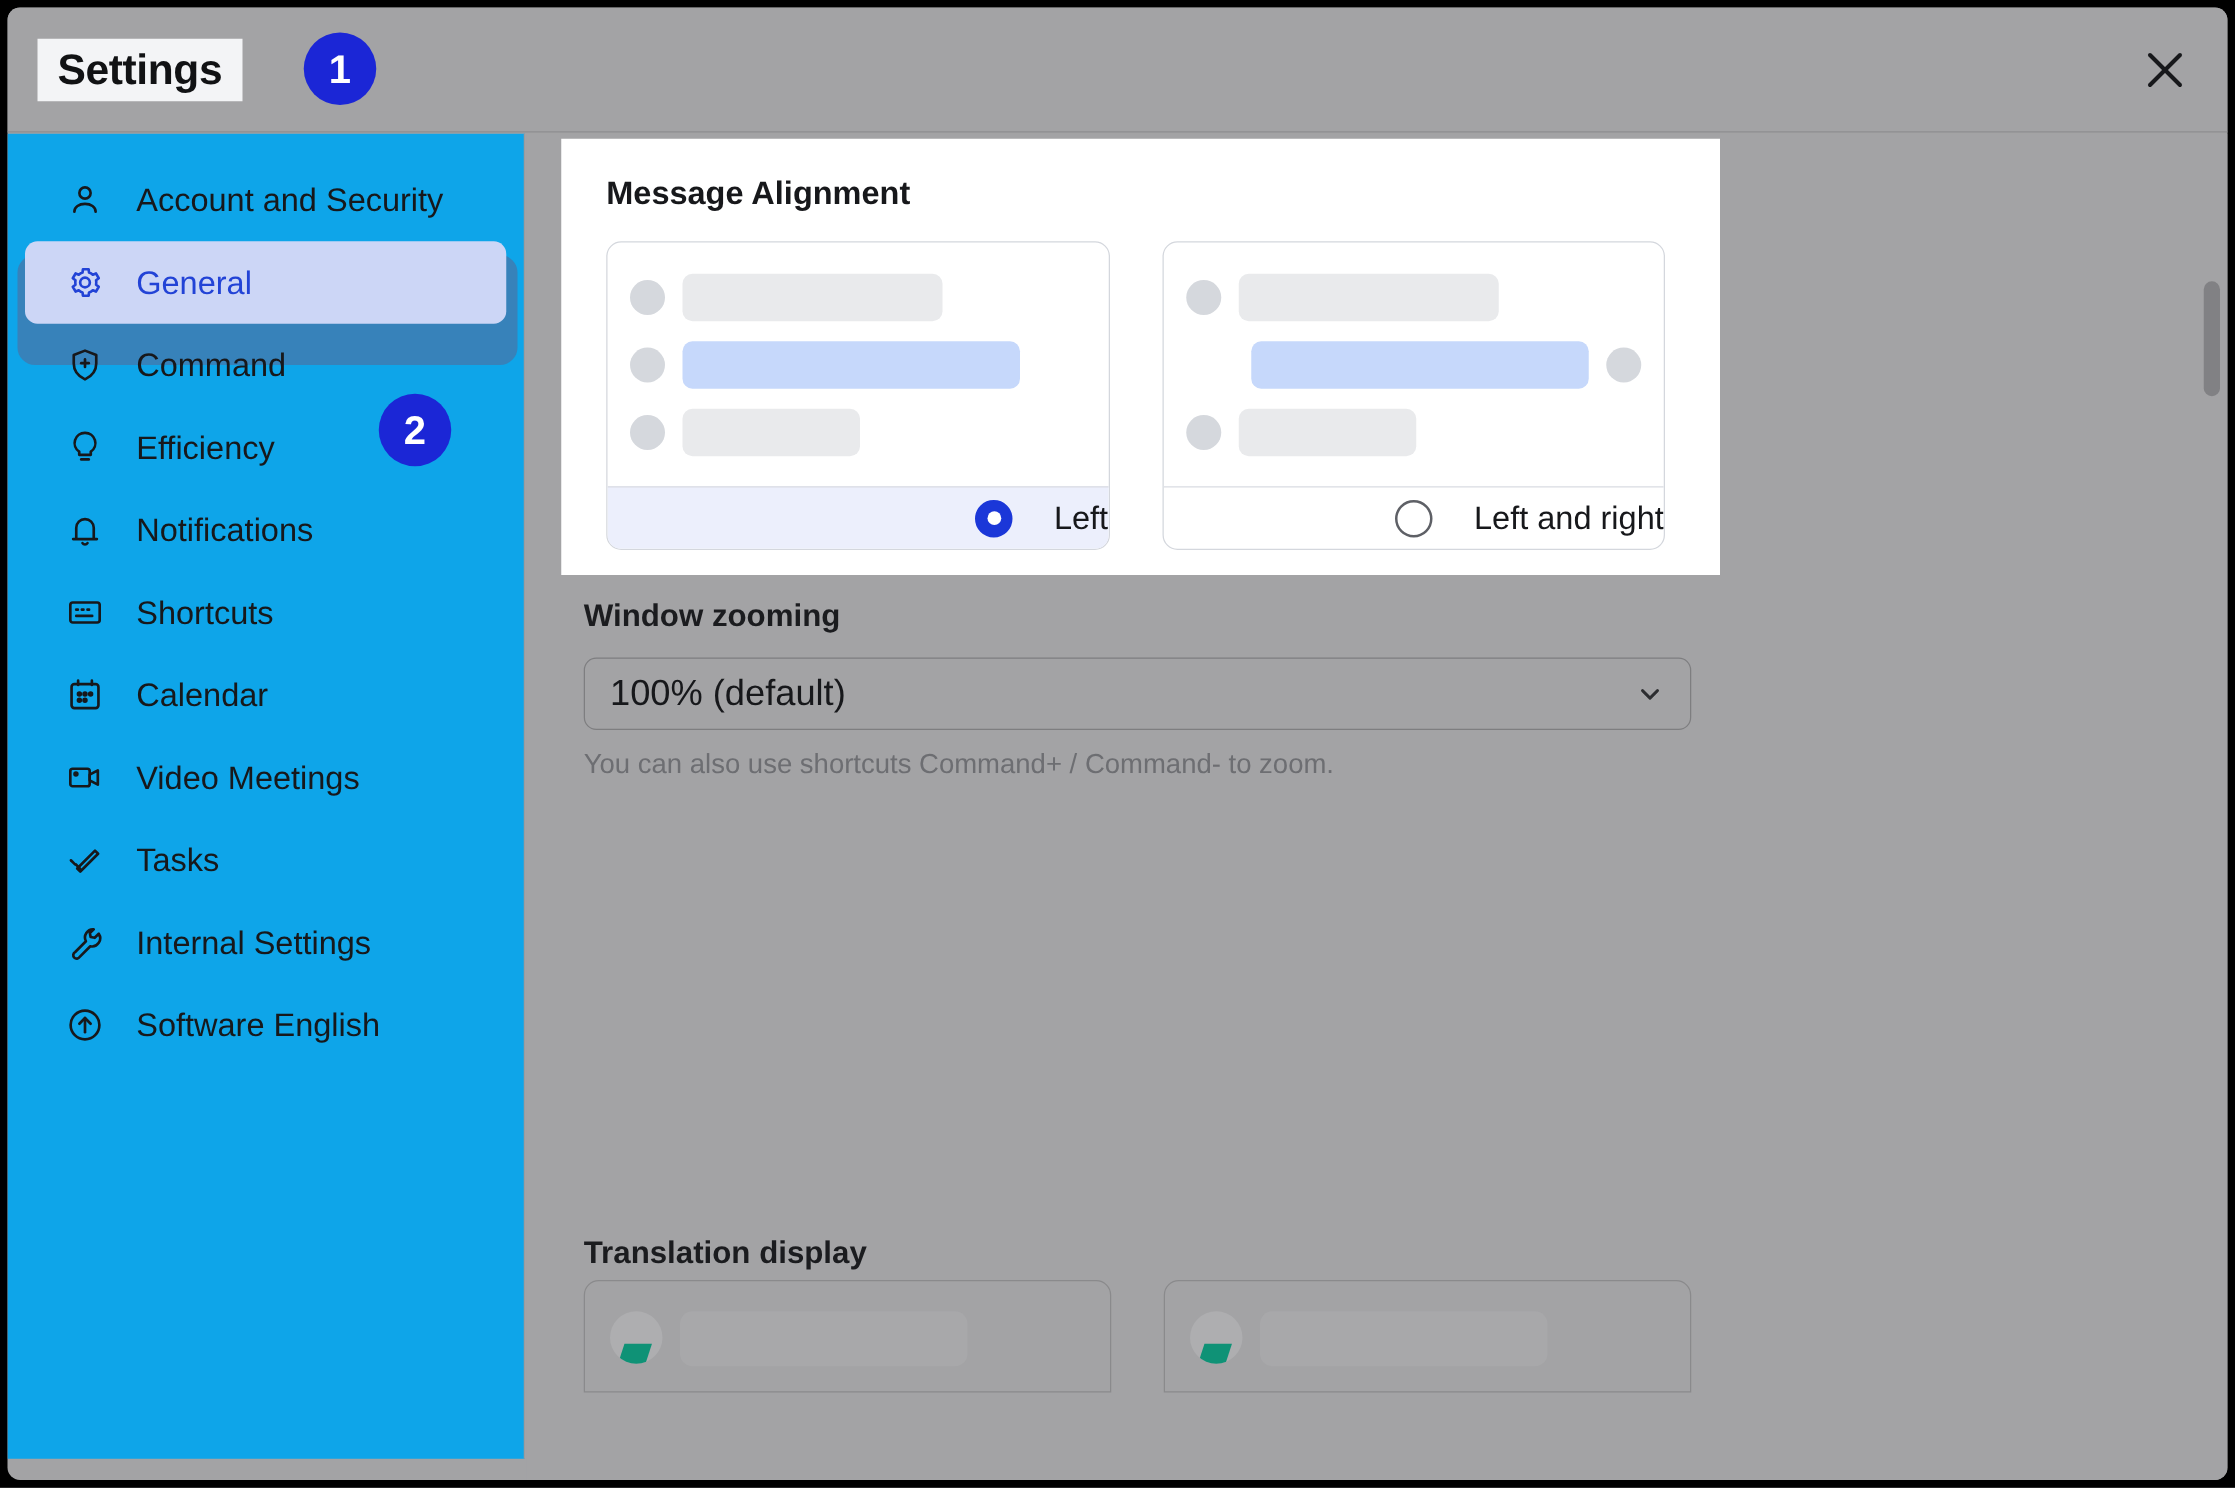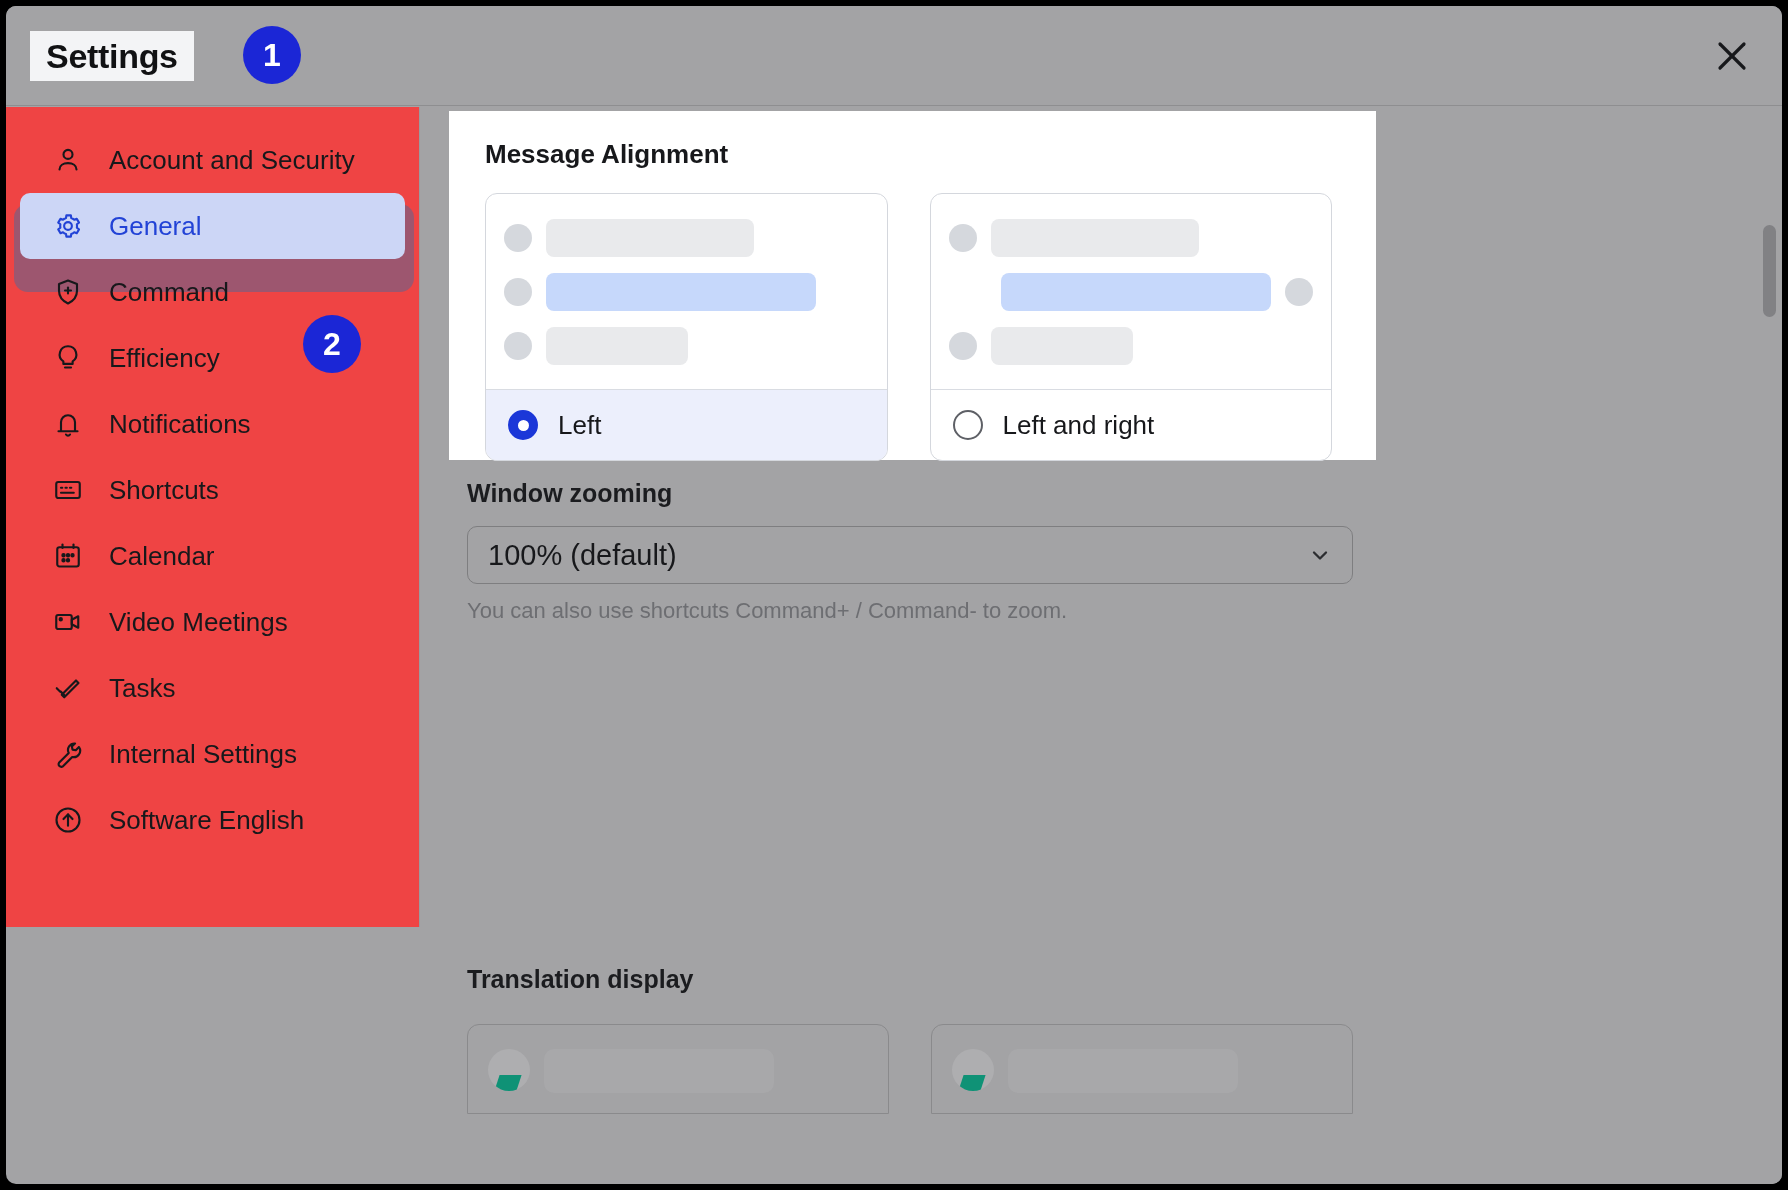--- a/index.html
+++ b/index.html
@@ -49,22 +49,22 @@
     width: 52px; height: 52px;
     display: flex; align-items: center; justify-content: center;
     cursor: pointer;
   }
   #close-btn svg { display: block; }
 
   
   #sidebar {
     position: absolute;
     left: 0; top: 101px;
-    width: 414px; height: 820px;
-    background: #ef4444;
+    width: 414px; height: 1060px;
+    background: #0ea5e9;
     border-right: 1px solid #9b9b9d;
     padding-top: 20px;
   }
   .nav-item {
     position: relative;
     height: 66px;
     margin: 0 14px;
     padding-left: 32px;
     display: flex;
     align-items: center;
@@ -147,25 +147,26 @@
   .avatar {
     width: 28px; height: 28px;
     border-radius: 50%;
     background: #d5d8dd;
     flex: 0 0 28px;
   }
   .bubble { height: 38px; border-radius: 8px; background: #e9eaec; }
   .bubble.blue { background: #c6d8fb; }
   .align-footer {
     border-top: 1px solid #d9dce2;
-    height: 71px;
+    height: 50px;
     display: flex;
     align-items: center;
-    gap: 20px;
+    gap: 33px;
     padding-left: 22px;
+    justify-content: flex-end;
   }
   .align-footer.selected { background: #eceffc; }
   .radio {
     width: 30px; height: 30px;
     border-radius: 50%;
     border: 2px solid #5e6066;
     flex: 0 0 30px;
     display: flex; align-items: center; justify-content: center;
     background: #fff;
   }
@@ -498,21 +499,21 @@
           <svg width="24" height="24" viewBox="0 0 24 24" fill="none" stroke="#2c2d30" stroke-width="2.3" stroke-linecap="round" stroke-linejoin="round">
             <path d="M6 9.5L12 15.5L18 9.5"></path>
           </svg>
         </span>
       </div>
       <div class="hint-text">You can also use shortcuts Command+ / Command- to zoom.</div>
     </div>
 
 
 
-    <div class="section" style="top:858px">
+    <div class="section" style="top:881px">
       <div class="section-label">Translation display</div>
     </div>
 
     <div id="translation-cards">
       <div class="tr-card">
         <span class="tr-avatar"></span>
         <span class="tr-bubble"></span>
       </div>
       <div class="tr-card">
         <span class="tr-avatar"></span>

